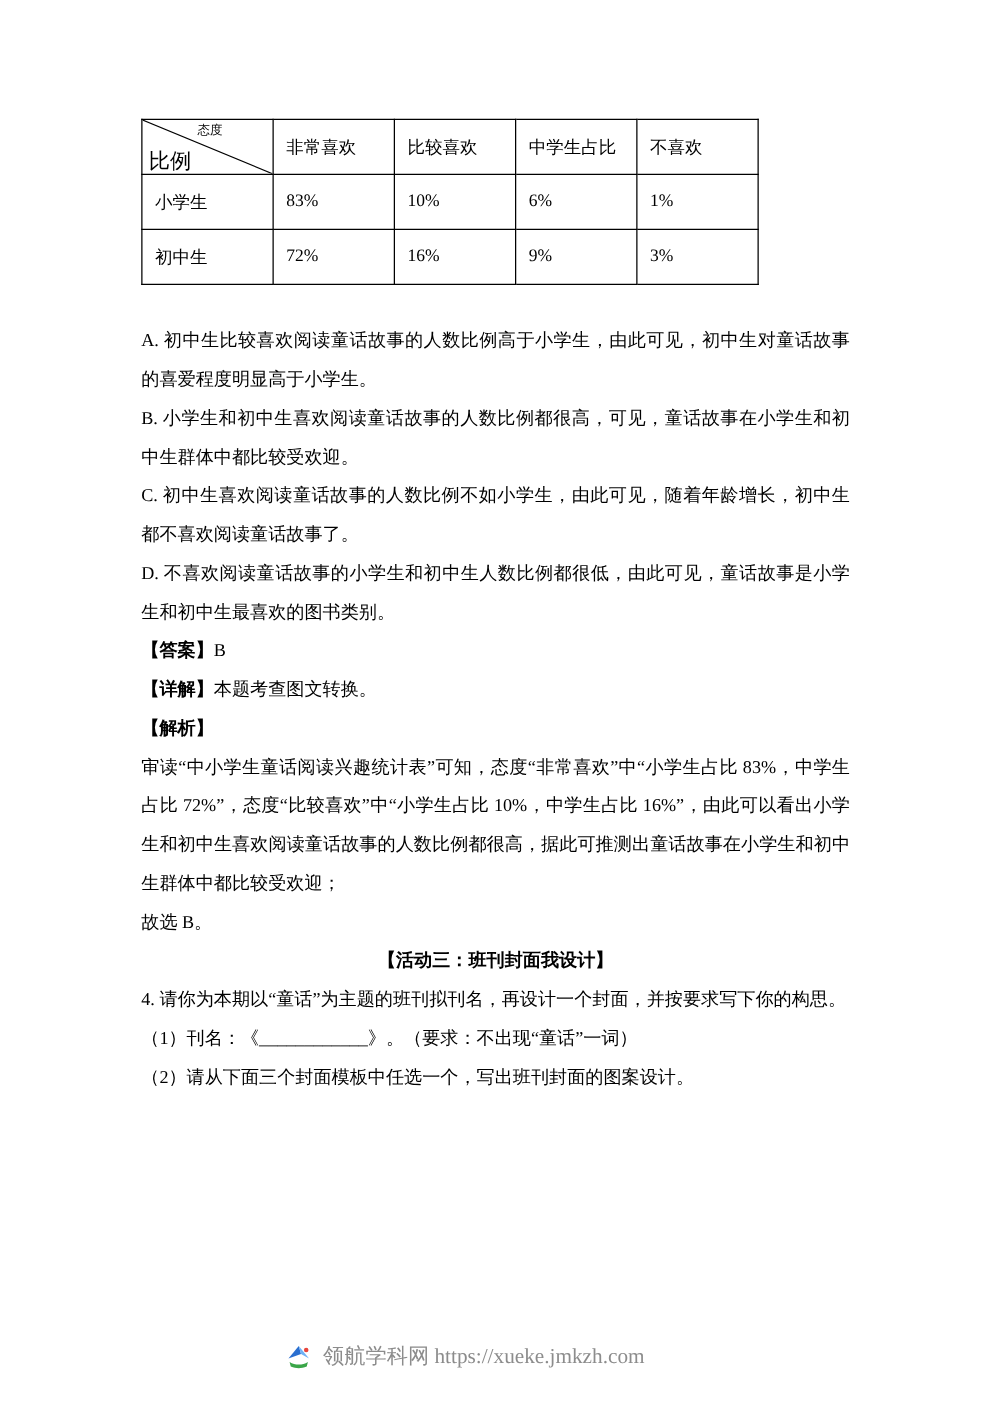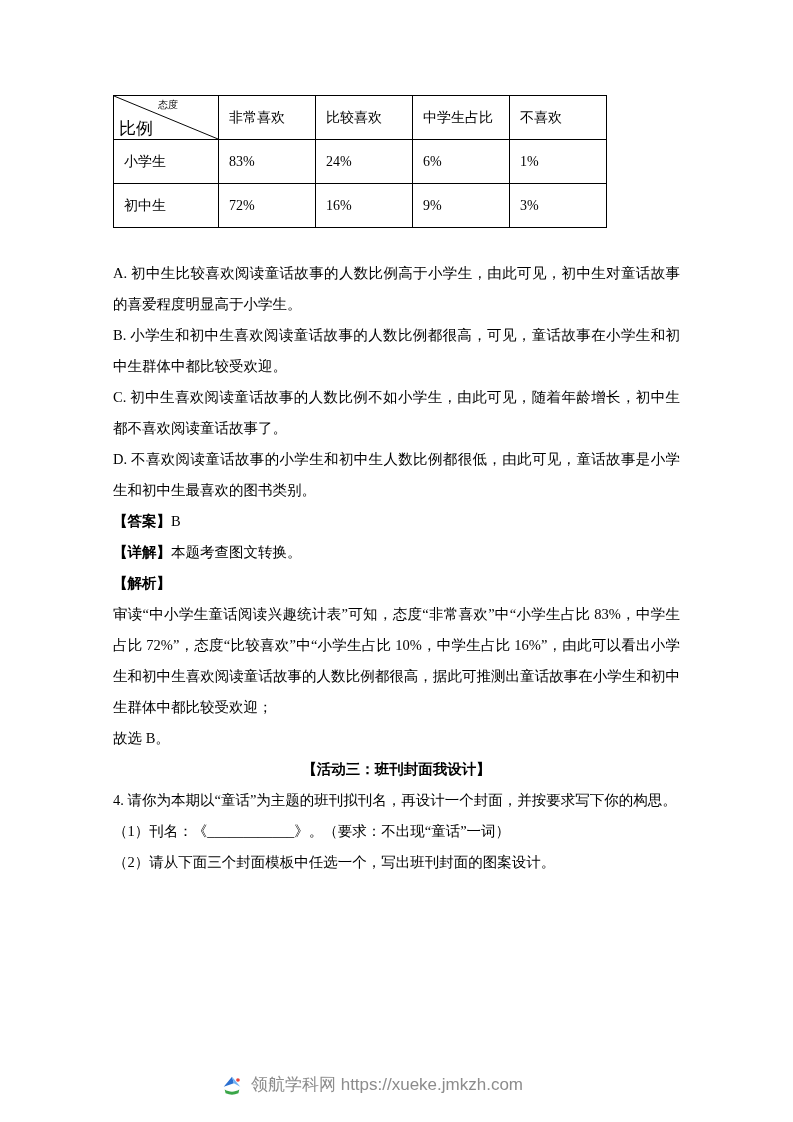--- a/index.html
+++ b/index.html
@@ -60,21 +60,21 @@
     position: absolute;
     left: 0;
     right: 0;
     bottom: 26px;
     display: flex;
     align-items: center;
     justify-content: center;
     gap: 8px;
     color: #8c8c8c;
     font-size: 17px;
-    font-family: Liberation Sans, sans-serif;
+    font-family: Liberation Serif, serif;
   }
   .logo { width: 22px; height: 22px; flex: 0 0 auto; }
 </style>
 </head>
 <body>
 
 <div class="page">
   <div class="content">
 
     <table class="stats">
@@ -88,21 +88,21 @@
             <span class="diag-bottom">比例</span>
           </td>
           <td class="col">非常喜欢</td>
           <td class="col">比较喜欢</td>
           <td class="col">中学生占比</td>
           <td class="col">不喜欢</td>
         </tr>
         <tr>
           <td class="col-label">小学生</td>
           <td class="col">83%</td>
-          <td class="col">24%</td>
+          <td class="col">10%</td>
           <td class="col">6%</td>
           <td class="col">1%</td>
         </tr>
         <tr>
           <td class="col-label">初中生</td>
           <td class="col">72%</td>
           <td class="col">16%</td>
           <td class="col">9%</td>
           <td class="col">3%</td>
         </tr>

